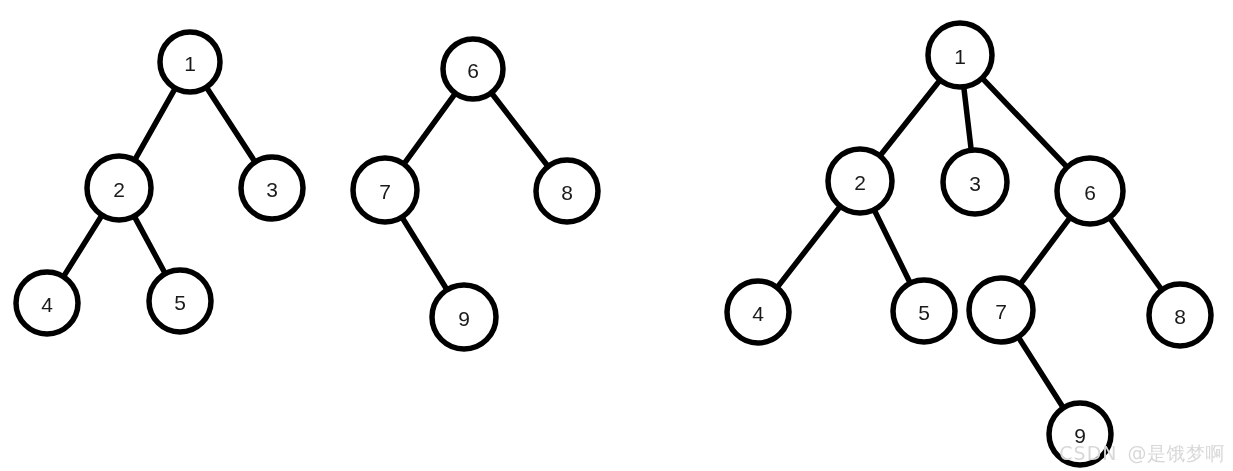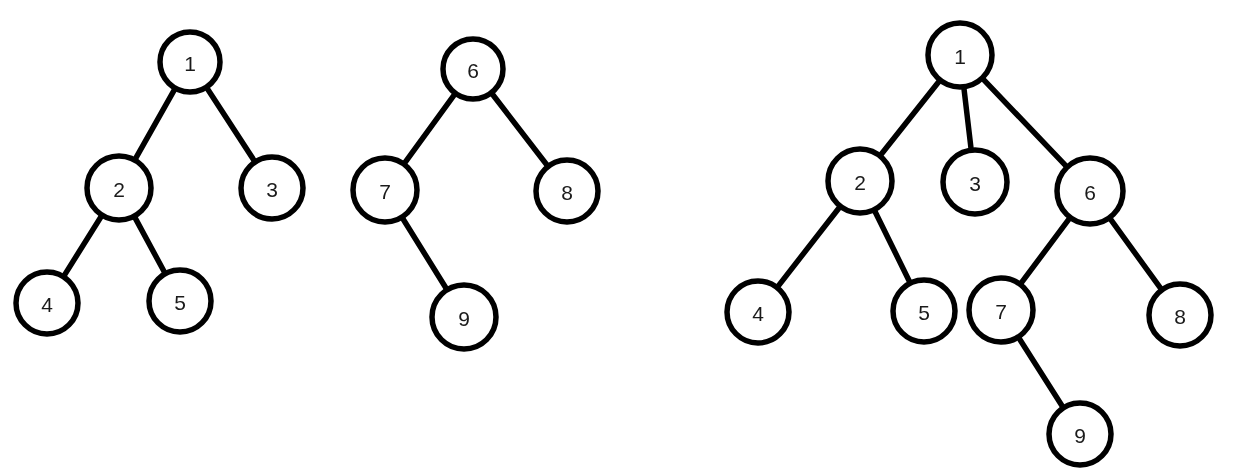--- a/index.html
+++ b/index.html
@@ -154,13 +154,16 @@
           <circle cx="1180" cy="315" r="31" class="node-circle"></circle>
           <text x="1180" y="316" class="node-label">8</text>
         </g>
         <g>
           <circle cx="1080" cy="434" r="31" class="node-circle"></circle>
           <text x="1080" y="435" class="node-label">9</text>
         </g>
       </g>
   </svg>
 
+  <div class="watermark">
+    <span class="wm-brand">CSDN</span><span class="wm-user">@是饿梦啊</span>
+  </div>
 </div>
 
 </body></html>

